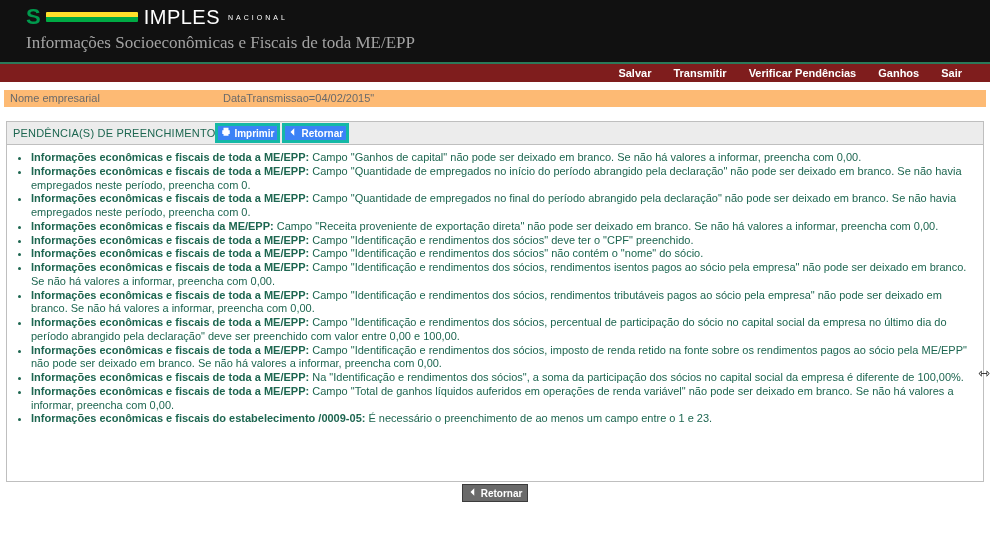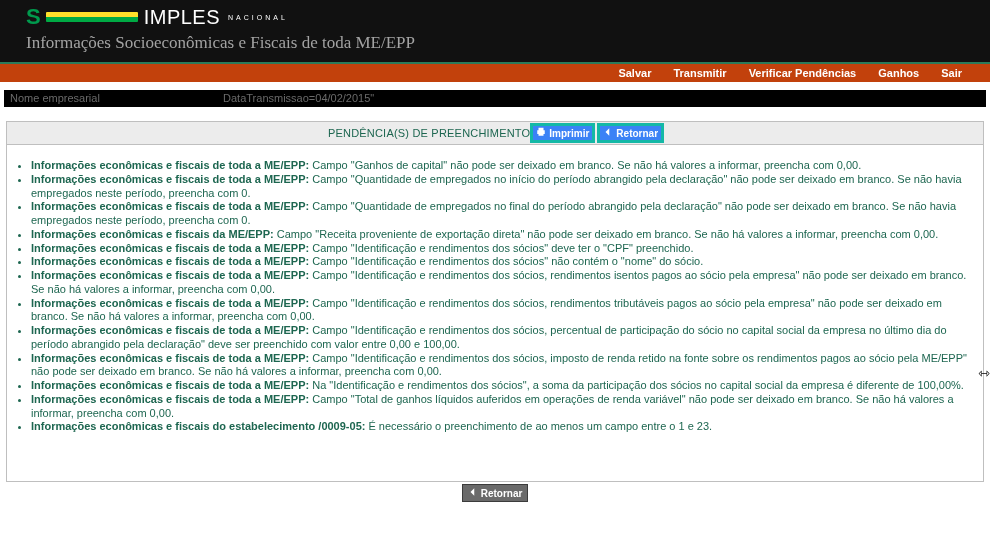--- a/index.html
+++ b/index.html
@@ -8,37 +8,37 @@
 
 .hdr { background:#111; border-bottom:2px solid #2b7a5a; }
 .logo-row { display:flex; align-items:center; gap:6px; padding:4px 10px 0 26px; height:30px; }
 .logo-s { color:#00994d; font-weight:900; font-size:22px; font-family:Arial; letter-spacing:-1px; }
 .logo-bar { display:inline-block; width:92px; height:10px; background:linear-gradient(#ffdf2b 0 50%,#0a4 50% 100%); border-radius:1px; }
 .logo-word { color:#fff; font-weight:400; font-size:20px; font-family:Arial; letter-spacing:0.5px; }
 .logo-nac { color:#fff; font-size:7px; letter-spacing:3px; margin-left:2px; }
 .title { color:#a3a3a3; font-size:17px; font-family:Verdana; padding:3px 26px 9px; }
 
 
-.nav { background:#c2410c; display:flex; justify-content:flex-end; gap:22px; padding:3px 28px; }
+.nav { background:#7f1d1d; display:flex; justify-content:flex-end; gap:22px; padding:3px 28px; }
 .nav a { color:#fff; text-decoration:none; font-size:11px; font-weight:700; cursor:pointer; }
 
 
-.info { background:#000000; color:#6a6a6a; font-size:11px; padding:2px 6px 3px; margin:8px 4px 0; }
+.info { background:#fdba74; color:#6a6a6a; font-size:11px; padding:2px 6px 3px; margin:8px 4px 0; }
 .info .lbl { display:inline-block; min-width:210px; }
 .info .dt  { display:inline-block; }
 
 
 .panel-wrap { margin:14px 6px 0; }
-.panel-head { background:#ececec; border:1px solid #bfbfbf; border-bottom:none; display:flex; align-items:center; justify-content:center; padding:1px 4px 1px 6px; }
+.panel-head { background:#ececec; border:1px solid #bfbfbf; border-bottom:none; display:flex; align-items:center; justify-content:flex-start; padding:1px 4px 1px 6px; }
 .panel-head h3 { font-size:11px; font-weight:400; color:#1d6650; letter-spacing:.2px; }
 .head-btns { display:flex; gap:2px; }
 .hbtn { background:#3b82f6; color:#fff; font-size:10px; font-weight:700; padding:1px 3px; border:3px solid #14b8a6; display:flex; align-items:center; gap:3px; cursor:pointer; }
 .hbtn svg { width:10px; height:10px; fill:#fff; }
 .panel-body { border:1px solid #bfbfbf; height:338px; overflow-y:scroll; padding:2px 6px 6px; color:#1d6650; font-size:11px; line-height:1.25; }
-.panel-body ul { list-style:disc; padding-left:18px; margin:12px 0; }
+.panel-body ul { list-style:disc; padding-left:18px; margin:4px 0; }
 .panel-body li { margin-bottom:0px; }
 .panel-body b { color:#1d6650; font-weight:700; }
 
 
 .btm { display:flex; justify-content:center; margin-top:2px; }
 .rbtn { background:#6a6a6a; color:#fff; font-size:10px; font-weight:700; padding:2px 5px; border:1px solid #3b3b3b; display:flex; align-items:center; gap:3px; cursor:pointer; }
 .rbtn svg { width:10px; height:10px; fill:#fff; }
 
 
 .resize-h { position:absolute; right:0; top:365px; font-size:14px; color:#000; }

